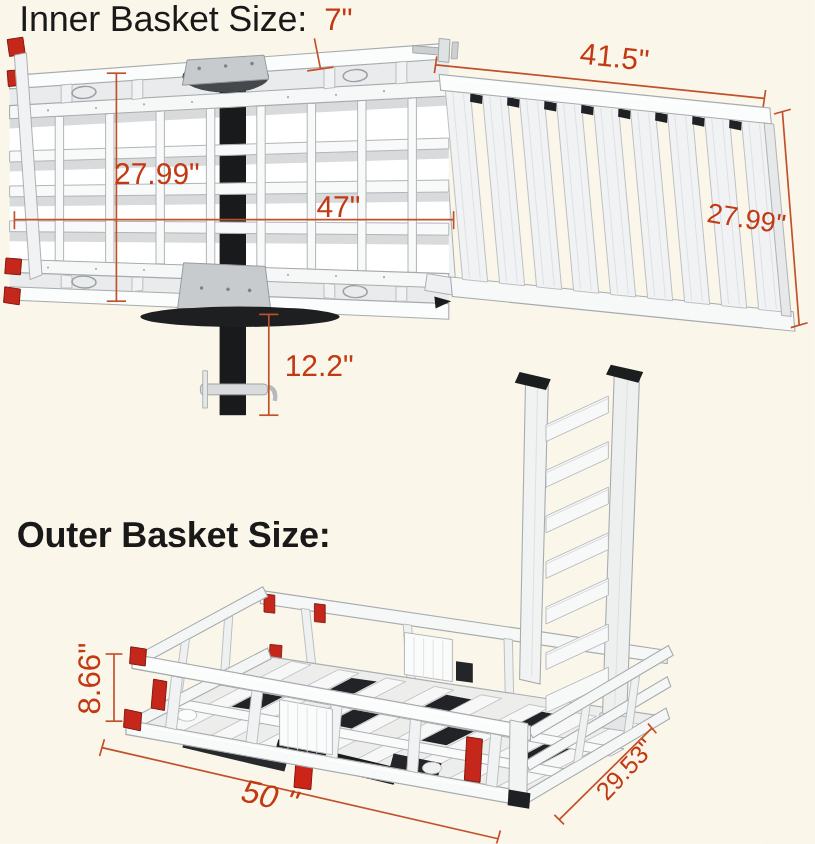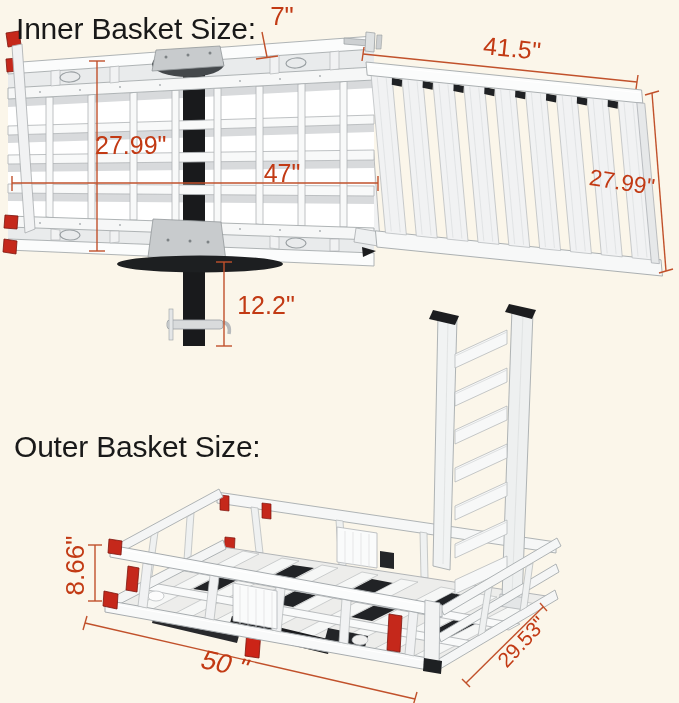--- a/index.html
+++ b/index.html
@@ -26,22 +26,22 @@
   }
   .d7     {left:252px; top:1px;   width:60px; font-size:26px;}
   .d415   {left:466px; top:34px;  width:92px; font-size:25px; transform:rotate(6deg);}
   .d2799L {left:95px;  top:131px; width:90px; font-size:25px; text-align:left;}
   .d47    {left:252px; top:159px; width:60px; font-size:25px;}
   .d2799R {left:574px; top:169px; width:96px; font-size:23px; transform:rotate(9deg);}
   .d122   {left:231px; top:291px; width:70px; font-size:25px;}
   .d866   {left:20px;  top:550px; width:110px;font-size:26px; transform:rotate(-90deg);}
   .d50    {left:175px; top:649px; width:100px;font-size:27px; transform:rotate(13deg) skewX(-10deg);}
   .d2953  {left:472px; top:630px; width:100px;font-size:21px; transform:rotate(-47deg);}
-  .tInner {left:16px; top:12px;}
-  .tOuter {left:14px; top:430px;}
+  .tInner {left:16px; top:0px;}
+  .tOuter {left:14px; top:430px;font-weight:bold;}
 </style>
 </head>
 <body>
 
 <div id="stage">
 
 <svg id="art" width="679" height="703" viewBox="0 0 679 703" xmlns="http://www.w3.org/2000/svg">
 
   <g>
 

